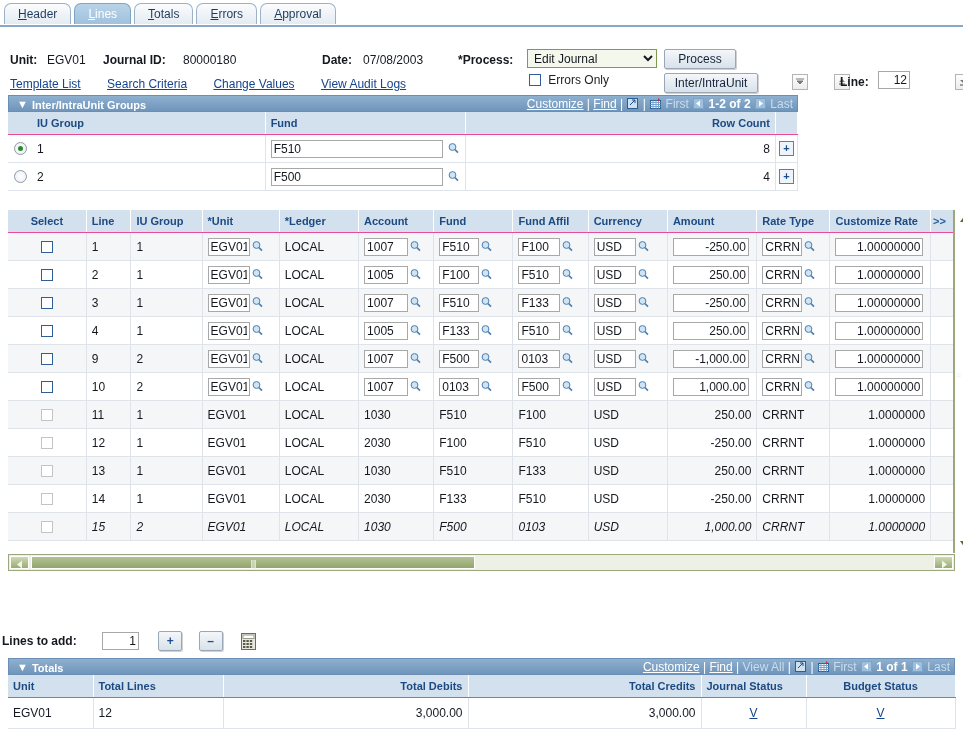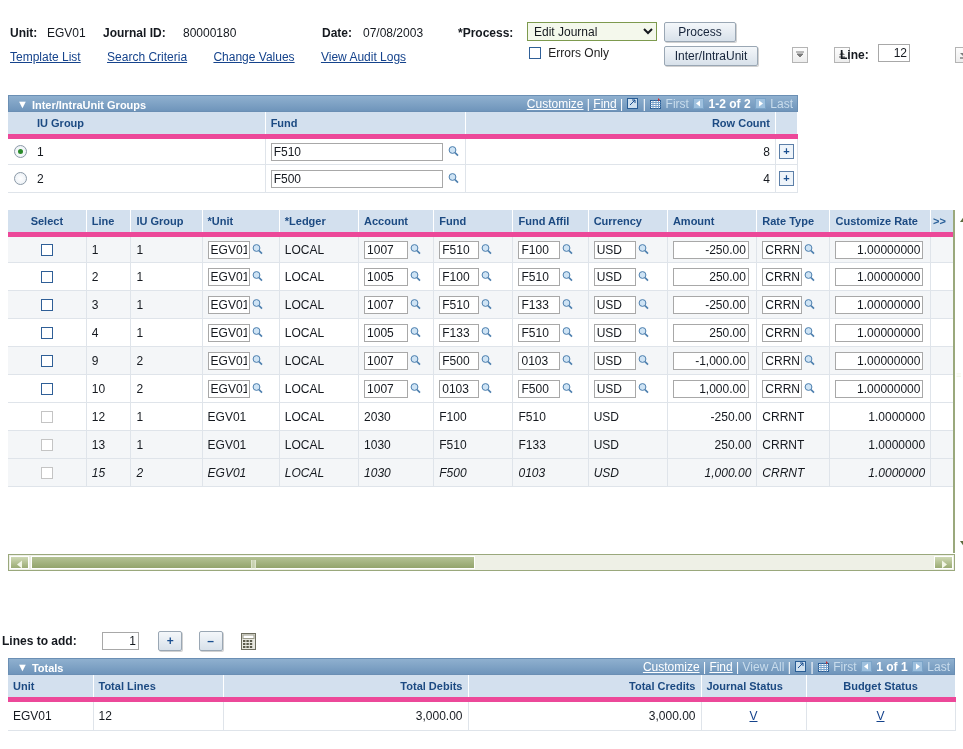--- a/index.html
+++ b/index.html
@@ -160,21 +160,21 @@
     font-size: 12px;
   }
   table.grid th {
     background: #d3e0ee;
     color: #1c4a82;
     font-size: 11px;
     font-weight: bold;
     text-align: left;
     padding: 5px 5px;
     border-right: 1px solid #ffffff;
-    border-bottom: 5px solid #ec4899;
+    border-bottom: 1px solid #ec4899;
     white-space: nowrap;
   }
   table.grid th.r { text-align: right; }
   table.grid td {
     border-right: 1px solid #dfe4ea;
     border-bottom: 1px solid #dfe4ea;
     padding: 3px 5px;
     color: #15191f;
     white-space: nowrap;
     overflow: hidden;
@@ -236,20 +236,23 @@
     box-sizing:border-box;
     cursor:pointer;
   }
   .grip { color:#f0f4e4; font-size:9px; letter-spacing:-1px; }
 </style>
 </head>
 <body>
 
 <div id="page">
 
+  <div class="tabbar">
+    <span class="tab"><span class="acc">H</span>eader</span><span class="tab active"><span class="acc">L</span>ines</span><span class="tab"><span class="acc">T</span>otals</span><span class="tab"><span class="acc">E</span>rrors</span><span class="tab"><span class="acc">A</span>pproval</span>
+  </div>
 
   <div class="hdr">
     <span class="abs lbl-b" style="left:10px; top:26px;">Unit:</span>
     <span class="abs val" style="left:47px; top:26px;">EGV01</span>
 
     <span class="abs lbl-b" style="left:103px; top:26px;">Journal ID:</span>
     <span class="abs val" style="left:183px; top:26px;">80000180</span>
 
     <span class="abs lbl-b" style="left:322px; top:26px;">Date:</span>
     <span class="abs val" style="left:363px; top:26px;">07/08/2003</span>
@@ -615,20 +618,35 @@
                       <path d="M8 7.6l3 3" stroke="#4d7fae" stroke-width="1.6"></path>
                     </svg></span></td>
                 <td><input class="ps" style="width: 76px; text-align: right;" value="1,000.00"></td>
                 <td><input class="ps" style="width: 40px;" value="CRRNT"><span class="mag"><svg width="13" height="13" viewBox="0 0 13 13">
                       <circle cx="5.5" cy="5" r="3.4" fill="#cfe4f5" stroke="#4d7fae"></circle>
                       <path d="M8 7.6l3 3" stroke="#4d7fae" stroke-width="1.6"></path>
                     </svg></span></td>
                 <td><input class="ps" style="width: 88px; text-align: right;" value="1.00000000"></td>
                 <td style="border-right:none"></td>
               </tr>
+              <tr class="alt" style="height: 28px;">
+                <td style="text-align:center"><span class="chk" style="border-color:#c4c4c4;"></span></td>
+                <td class="">11</td>
+                <td class="">1</td>
+                <td class="">EGV01</td>
+                <td class="">LOCAL</td>
+                <td class="">1030</td>
+                <td class="">F510</td>
+                <td class="">F100</td>
+                <td class="">USD</td>
+                <td class="r">250.00</td>
+                <td class="">CRRNT</td>
+                <td class="r">1.0000000</td>
+                <td style="border-right:none"></td>
+              </tr>
               <tr class="wht" style="height: 28px;">
                 <td style="text-align:center"><span class="chk" style="border-color:#c4c4c4;"></span></td>
                 <td class="">12</td>
                 <td class="">1</td>
                 <td class="">EGV01</td>
                 <td class="">LOCAL</td>
                 <td class="">2030</td>
                 <td class="">F100</td>
                 <td class="">F510</td>
                 <td class="">USD</td>
@@ -641,20 +659,35 @@
                 <td style="text-align:center"><span class="chk" style="border-color:#c4c4c4;"></span></td>
                 <td class="">13</td>
                 <td class="">1</td>
                 <td class="">EGV01</td>
                 <td class="">LOCAL</td>
                 <td class="">1030</td>
                 <td class="">F510</td>
                 <td class="">F133</td>
                 <td class="">USD</td>
                 <td class="r">250.00</td>
+                <td class="">CRRNT</td>
+                <td class="r">1.0000000</td>
+                <td style="border-right:none"></td>
+              </tr>
+              <tr class="wht" style="height: 28px;">
+                <td style="text-align:center"><span class="chk" style="border-color:#c4c4c4;"></span></td>
+                <td class="">14</td>
+                <td class="">1</td>
+                <td class="">EGV01</td>
+                <td class="">LOCAL</td>
+                <td class="">2030</td>
+                <td class="">F133</td>
+                <td class="">F510</td>
+                <td class="">USD</td>
+                <td class="r">-250.00</td>
                 <td class="">CRRNT</td>
                 <td class="r">1.0000000</td>
                 <td style="border-right:none"></td>
               </tr>
               <tr class="alt" style="height: 28px; font-style: italic;">
                 <td style="text-align:center"><span class="chk" style="border-color:#c4c4c4;"></span></td>
                 <td class="">15</td>
                 <td class="">2</td>
                 <td class="">EGV01</td>
                 <td class="">LOCAL</td>

